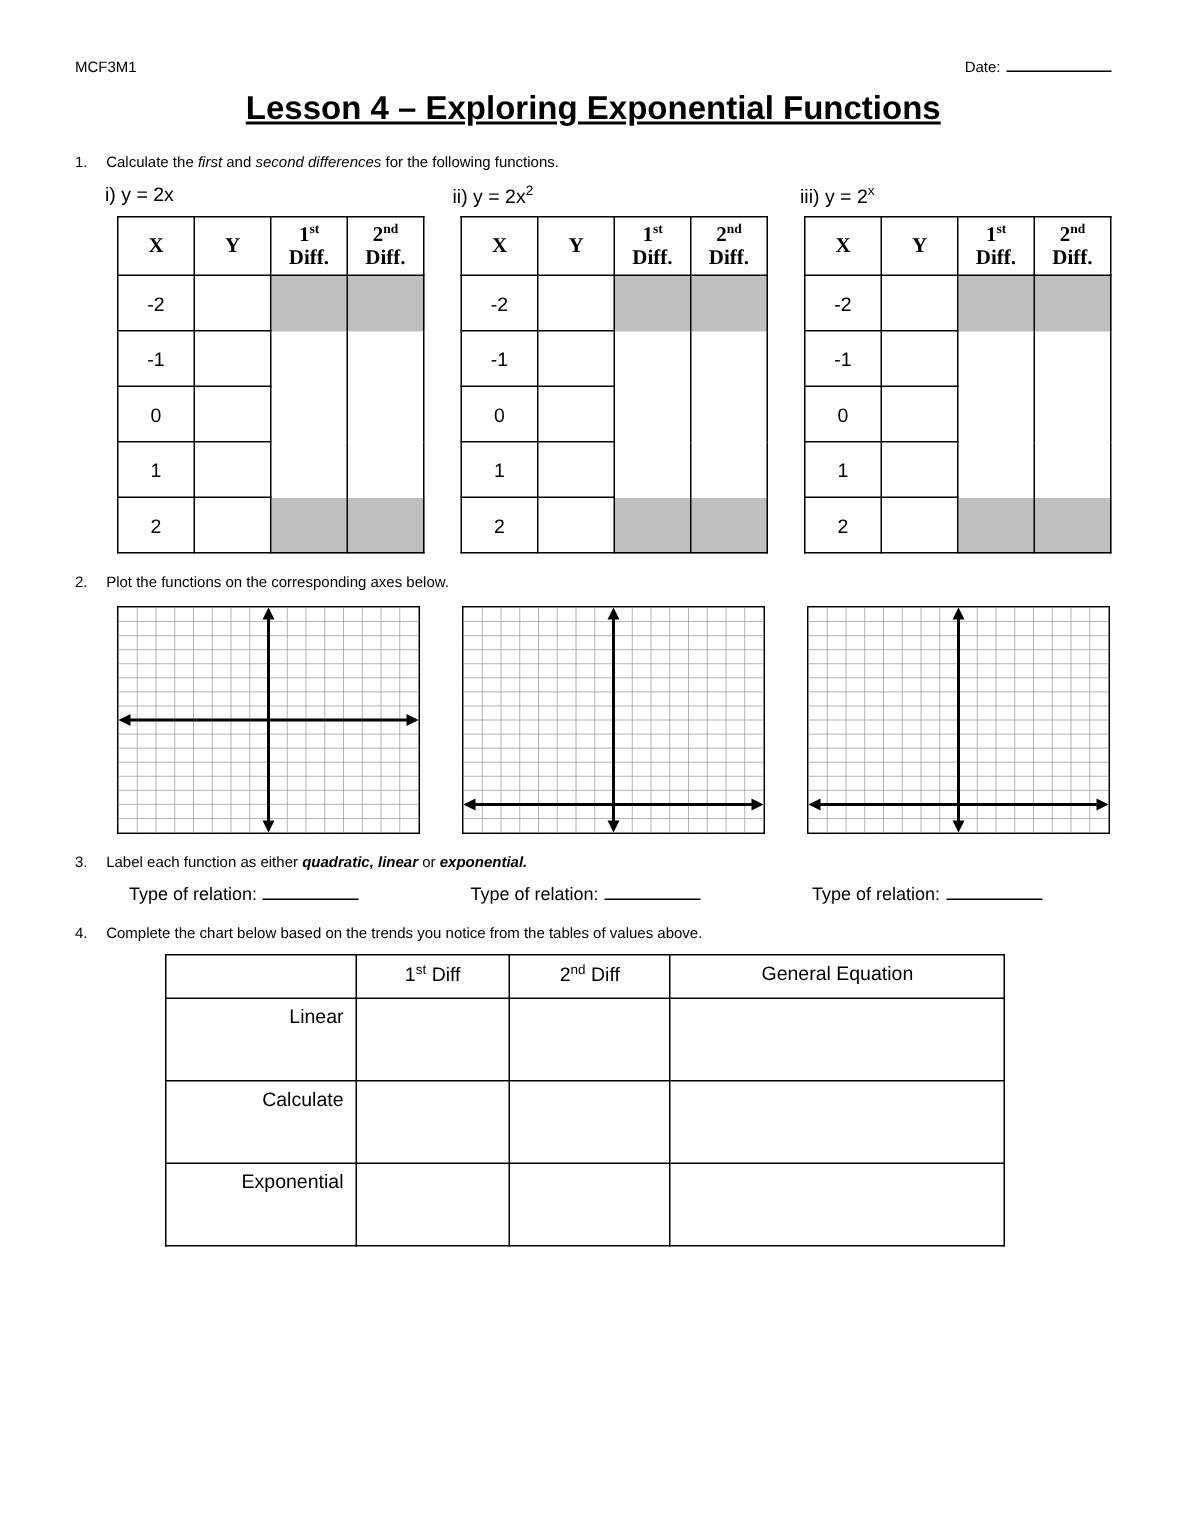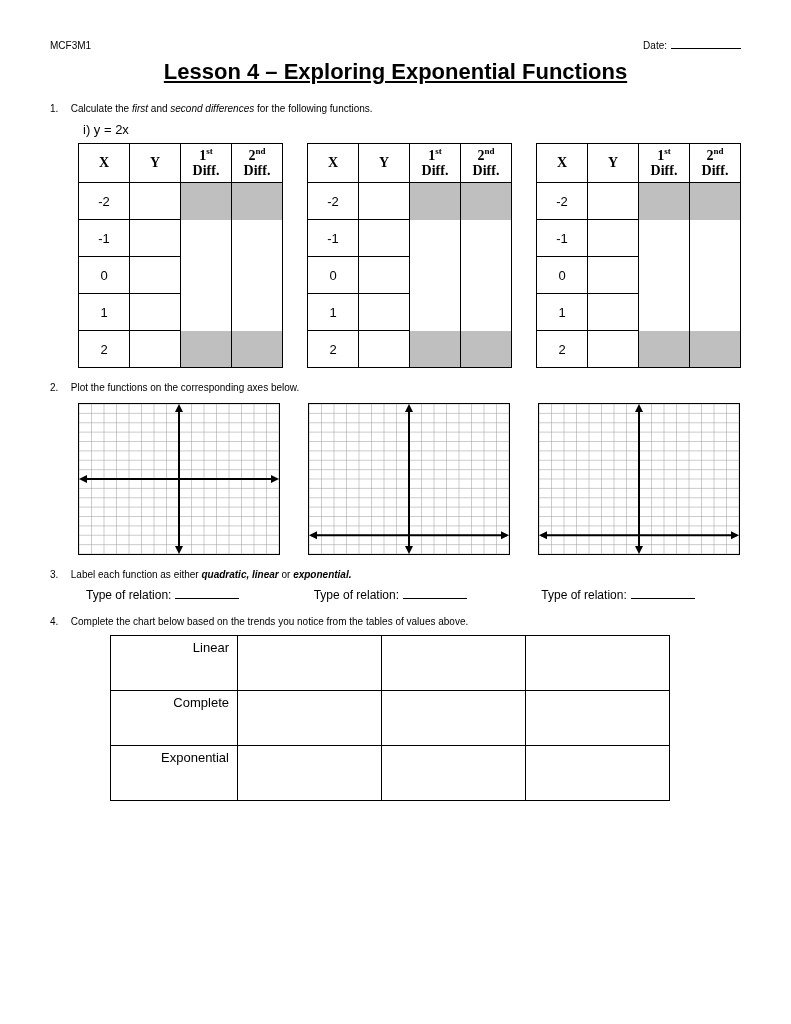--- a/index.html
+++ b/index.html
@@ -36,21 +36,21 @@
     margin: 14px 0 8px 0;
     font-size: 10px;
   }
   .q .num {
     display: inline-block;
     width: 18px;
   }
   .funcs-row {
     display: flex;
     gap: 24px;
-    margin-left: 33px;
+    margin-left: 20px;
     margin-bottom: 6px;
   }
   .func-label {
     width: 215px;
     font-size: 13px;
   }
   .tables-row {
     display: flex;
     gap: 24px;
     margin-left: 28px;
@@ -144,20 +144,22 @@
 
 <h1 class="title">Lesson 4 – Exploring Exponential Functions</h1>
 
 <div class="q">
   <span class="num">1.</span>
   <span>Calculate the </span><em class="it">first</em><span> and </span><em class="it">second differences</em><span> for the following functions.</span>
 </div>
 
 <div class="funcs-row">
   <div class="func-label">i)   y = 2x</div>
+  <div class="func-label"><span>ii)  y = 2x</span><sup>2</sup></div>
+  <div class="func-label"><span>iii)  y = 2</span><sup>x</sup></div>
 </div>
 
 <div class="tables-row">
 
   <table class="diff">
     <tbody>
         <tr>
       <th>X</th>
       <th>Y</th>
       <th><span>1</span><span class="sup">st</span><br><span>Diff.</span></th>
@@ -428,28 +430,34 @@
   <div><span>Type of relation:</span><span class="blank-line"></span></div>
   <div><span>Type of relation:</span><span class="blank-line"></span></div>
 </div>
 
 <div class="q">
   <span class="num">4.</span>
   <span>Complete the chart below based on the trends you notice from the tables of values above.</span>
 </div>
 <table class="summary">
   <tbody>
+      <tr>
+    <th></th>
+    <th><span>1</span><sup>st</sup><span> Diff</span></th>
+    <th><span>2</span><sup>nd</sup><span> Diff</span></th>
+    <th>General Equation</th>
+  </tr>
   <tr>
         <td class="rowlabel">Linear</td>
         <td></td>
         <td></td>
         <td></td>
       </tr>
   <tr>
-        <td class="rowlabel">Complete</td>
+        <td class="rowlabel">Calculate</td>
         <td></td>
         <td></td>
         <td></td>
       </tr>
   <tr>
         <td class="rowlabel">Exponential</td>
         <td></td>
         <td></td>
         <td></td>
       </tr>

